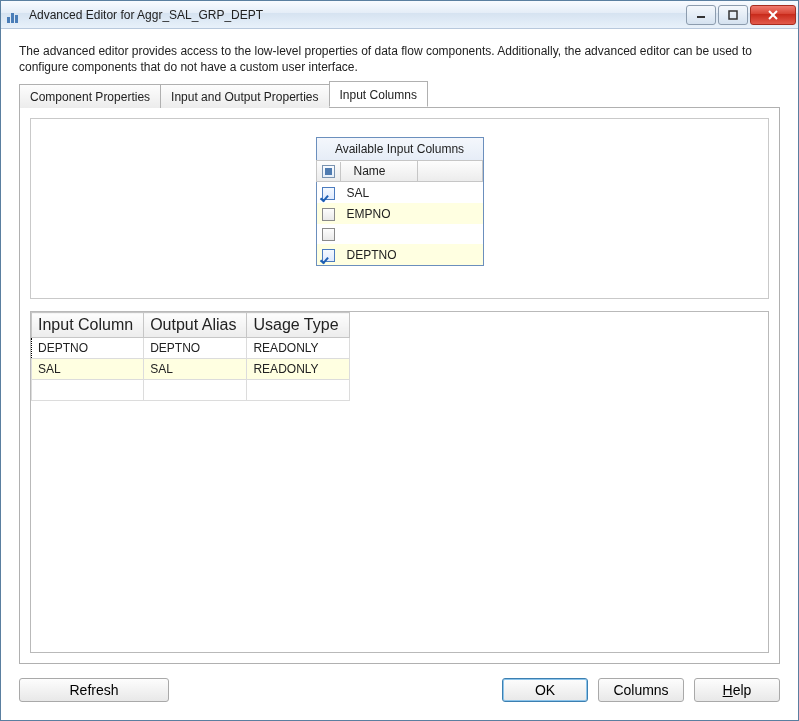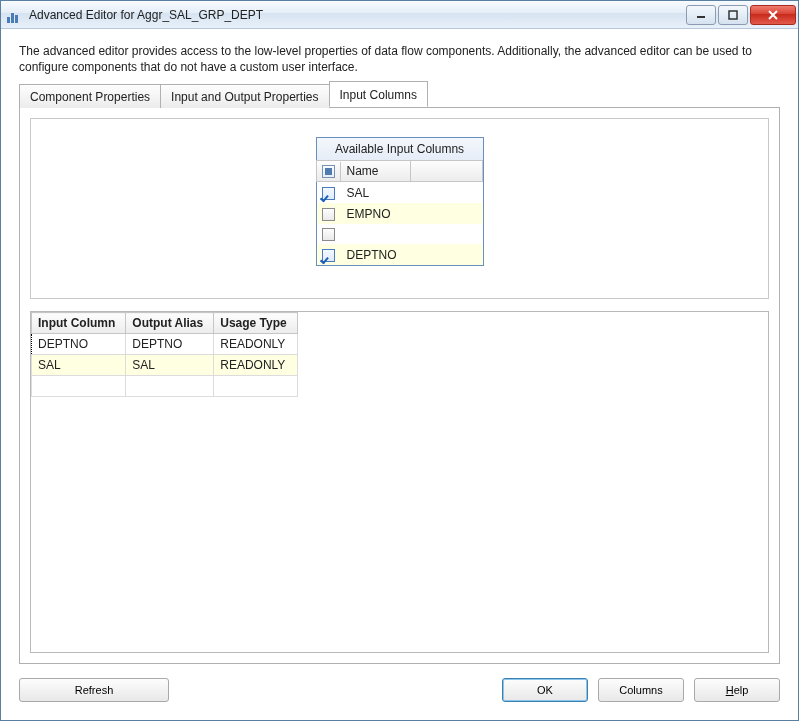--- a/index.html
+++ b/index.html
@@ -18,41 +18,41 @@
   .desc { font-size:12px; color:#222; line-height:1.35; margin-bottom:6px; }
   .tabrow { display:flex; align-items:flex-end; border-bottom:1px solid #b0b0b0; position:relative; }
   .tab { padding:5px 10px 4px; border:1px solid #b0b0b0; border-bottom:none; background:linear-gradient(#fdfdfd,#ececec); margin-right:-1px; font-size:12px; cursor:pointer; position:relative; top:1px;text-align:center; }
   .tab.active { background:#fff; border-bottom:1px solid #fff; top:0; padding-top:6px; }
   .panel { border:1px solid #b0b0b0; border-top:none; padding:10px; flex:1; display:flex; flex-direction:column; }
   .inner-group { border:1px solid #c9c9c9; padding:14px; flex:0 0 auto; }
   .avail-wrap { display:flex; justify-content:center; padding:4px 0 18px; }
   .avail-box { border:1px solid #6b8fbd; width:168px; background:#f7f7f7; }
   .avail-header { background:linear-gradient(#f4f7fc,#e6edf7); border-bottom:1px solid #b5c4d8; padding:4px 6px; font-size:12px; text-align:center; }
   .avail-cols { background:#fff; }
-  .avail-namehead { background:linear-gradient(#fdfdfd,#ececec); border:1px solid #c6c6c6; margin:-1px 0 0 -1px; display:flex; align-items:center; font-size:12px; }
+  .avail-namehead { background:linear-gradient(#fdfdfd,#ececec); border:1px solid #c6c6c6; margin:-1px 0 0 -1px; display:flex; align-items:center; font-size:12px;gap:7px; }
   .avail-namehead .chkcell { width:24px; border-right:1px solid #c6c6c6; display:flex;align-items:center;justify-content:center;padding:3px 0;}
   .tri-chk { width:13px; height:13px; border:1px solid #7a93b0; background:linear-gradient(#f8fbff,#e6eef8); position:relative; }
   .tri-chk::after{content:"";position:absolute;inset:2px;background:#4f7bb0;}
   .avail-namehead .lbl { width:70px; padding:3px 6px; border-right:1px solid #c6c6c6; background:linear-gradient(#fdfdfd,#ececec);}
   .avail-row { display:flex; align-items:center; border-top:1px solid transparent; }
   .avail-row .chkcell { width:24px; display:flex; align-items:center; justify-content:center; padding:3px 0;}
   .avail-row .lbl   { flex:1; padding:3px 6px; }
   .avail-row.hl { background:#ffffe1; }
   .chk { width:13px; height:13px; border:1px solid #8a8a8a; background:linear-gradient(#fdfdfd,#eaeaea); position:relative; }
   .chk.checked { border-color:#4b7bbf; background:linear-gradient(#f4f9ff,#dfeafe); }
   .chk.checked::after { content:""; position:absolute; left:2px; top:5px; width:3px; height:6px; border:2px solid #1d5fb4; border-top:none; border-left:none; transform:rotate(40deg); transform-origin:left top; }
   .grid-wrap { border:1px solid #b9b9b9; margin-top:12px; flex:1; background:#fff; overflow:hidden; }
   table.grid { border-collapse:collapse; width:auto; }
-  table.grid th { font-weight:bold; text-align:left; font-size:12px; background:linear-gradient(#fdfdfd,#ececec); border:1px solid #c6c6c6; padding:3px 10px 3px 6px; }
+  table.grid th { font-weight:normal; text-align:left; font-size:16px; background:linear-gradient(#fdfdfd,#ececec); border:1px solid #c6c6c6; padding:3px 10px 3px 6px; }
   table.grid td { font-size:12px; border:1px solid #dcdcdc; padding:3px 10px 3px 6px; }
   tr.rhl td { background:#ffffe1; }
   table.grid td.cur { border:1px dotted #000; }
   .button-row { display:flex; align-items:center; padding:14px 18px 18px; gap:10px; }
   .spacer { flex:1; }
-  .btn { min-width:86px; height:24px; border:1px solid #a9a9a9; background:linear-gradient(#fdfdfd,#e8e8e8); border-radius:3px; font-size:11px; cursor:pointer; padding:0 12px; }
+  .btn { min-width:86px; height:24px; border:1px solid #a9a9a9; background:linear-gradient(#fdfdfd,#e8e8e8); border-radius:3px; font-size:14px; cursor:pointer; padding:0 12px; }
   .btn.wide { min-width:150px; }
   .btn.default { border-color:#3c7fb1; box-shadow:0 0 0 1px #8cc4ea inset; }
   .u { text-decoration:underline; }
 </style>
 </head>
 <body>
 
 <div class="window">
   <div class="titlebar">
     <span class="app-icon">

